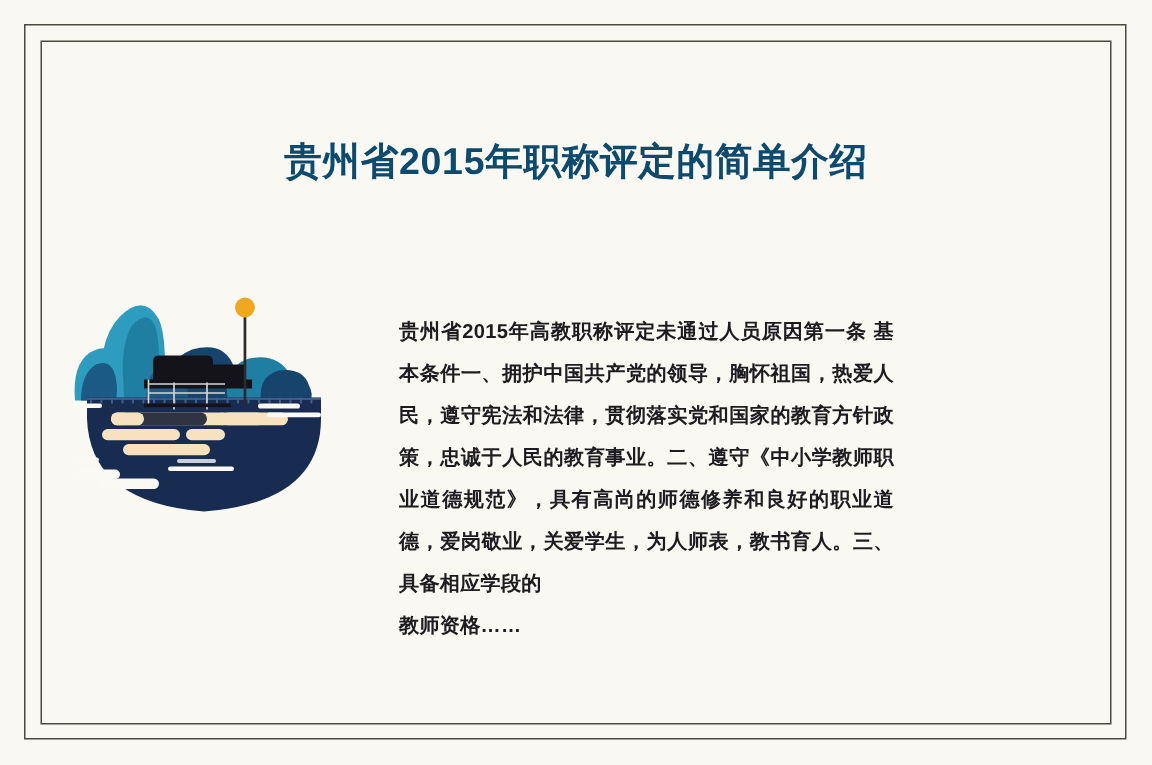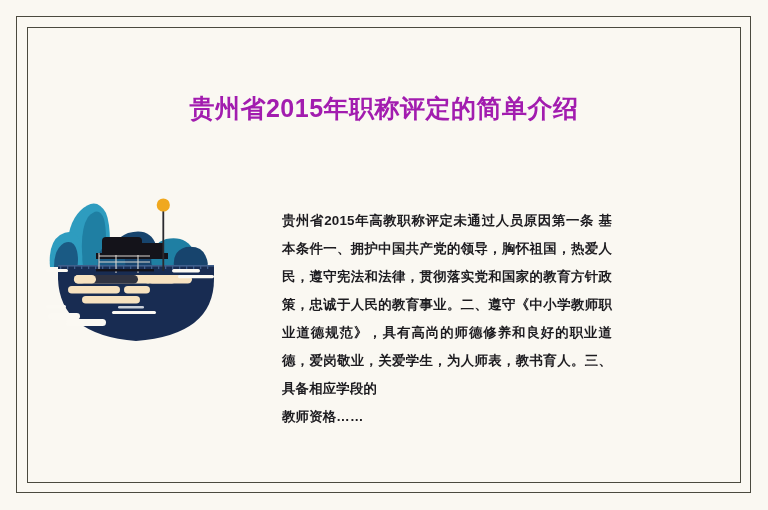--- a/index.html
+++ b/index.html
@@ -45,21 +45,21 @@
 
   
   .title {
     position: absolute;
     left: 0;
     top: 76px;
     width: 768px;
     text-align: center;
     font-size: 25px;
     font-weight: bold;
-    color: #a21caf;
+    color: #0c4a6e;
     letter-spacing: 0.5px;
     line-height: 1.2;
   }
 
   
   .illustration {
     position: absolute;
     left: 46px;
     top: 183px;
     width: 180px;
@@ -67,21 +67,21 @@
   }
   .illustration svg {
     display: block;
     width: 180px;
     height: 185px;
   }
 
   
   .body-text {
     position: absolute;
-    left: 282px;
+    left: 266px;
     top: 207px;
     width: 330px;
     font-size: 13.4px;
     font-weight: bold;
     color: #1d1c20;
     line-height: 28px;
     text-align: justify;
     text-justify: inter-character;
     letter-spacing: 0.2px;
   }

